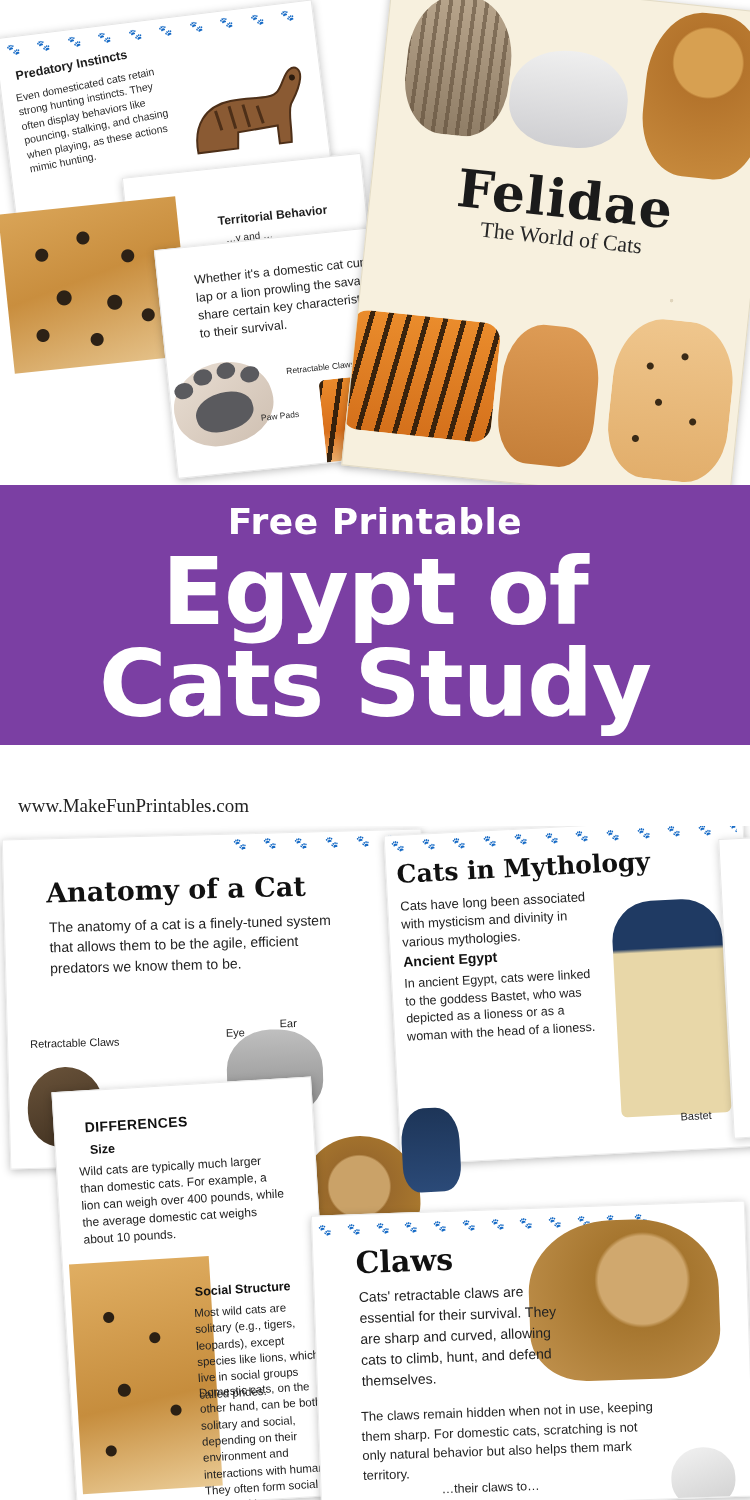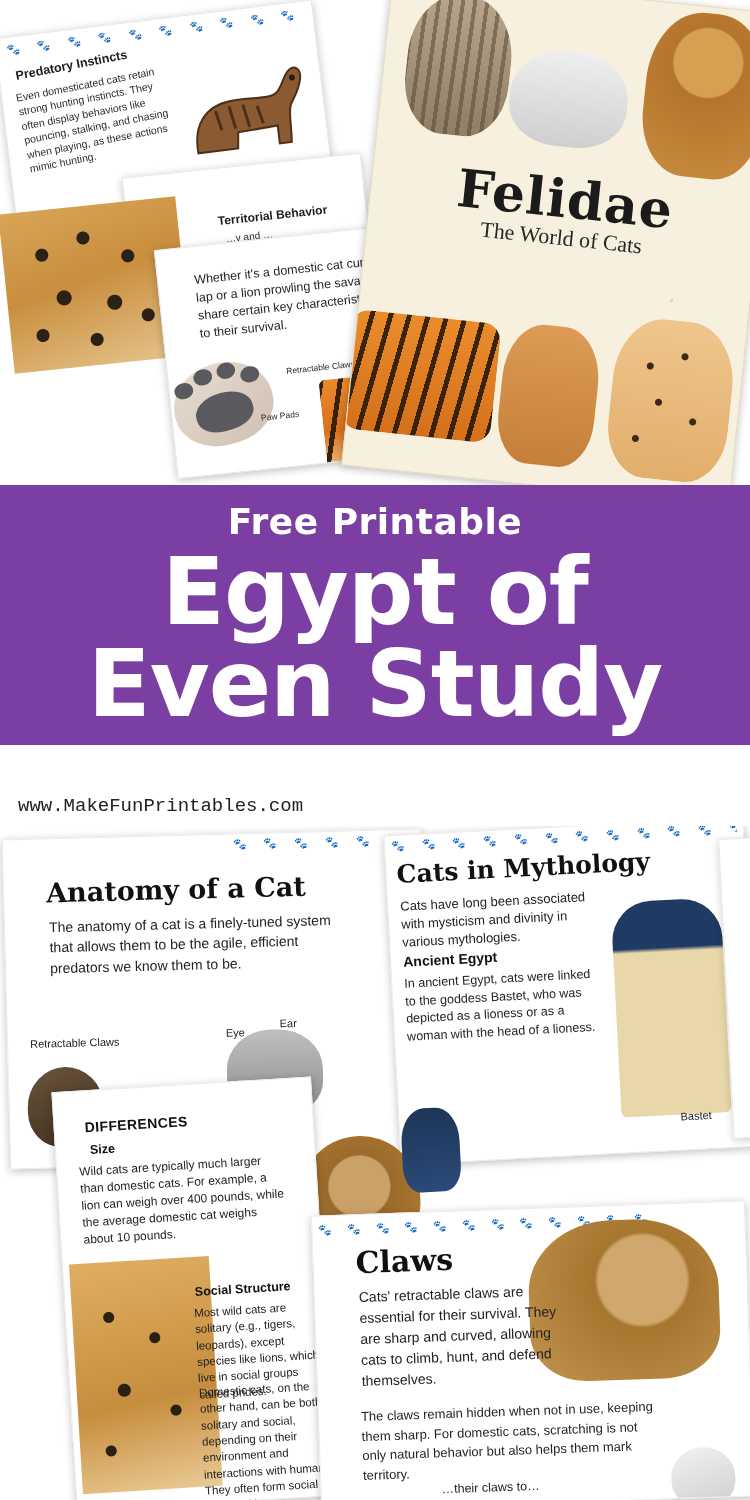--- a/index.html
+++ b/index.html
@@ -283,21 +283,21 @@
     letter-spacing: -1px;
   }
   .banner .main1 { font-size: 92px; margin-top: 6px; }
   .banner .main2 { font-size: 92px; margin-top: 2px; }
 
   .site-url {
     position: absolute;
     left: 18px; top: 795px;
     font-size: 19px;
     color: #222222;
-    font-family: Liberation Mono, monospace;
+    font-family: Liberation Serif, serif;
   }
 
   
   .bottom-collage {
     position: absolute;
     left: 0; top: 826px;
     width: 750px; height: 674px;
     overflow: hidden;
     background: #ffffff;
   }
@@ -614,21 +614,21 @@
       <div class="cover-sub">The World of Cats</div>
       <div class="cv-tiger2"></div>
       <div class="cv-caracal"></div>
       <div class="cv-cheetah"></div>
     </div>
   </div>
 
   <div class="banner">
     <p class="free">Free Printable</p>
     <p class="main1">Egypt of</p>
-    <p class="main2">Even Study</p>
+    <p class="main2">Cats Study</p>
   </div>
 
   <div class="site-url">www.MakeFunPrintables.com</div>
 
   <div class="bottom-collage">
 
     <div class="card card-anatomy">
       <div class="paw-border-top" style="top:4px;left:230px;right:4px;">🐾 🐾 🐾 🐾 🐾 🐾 🐾 🐾 🐾 🐾 🐾 🐾</div>
       <h2>Anatomy of a Cat</h2>
       <p>The anatomy of a cat is a finely-tuned system that allows them to be the agile, efficient predators we know them to be.</p>

